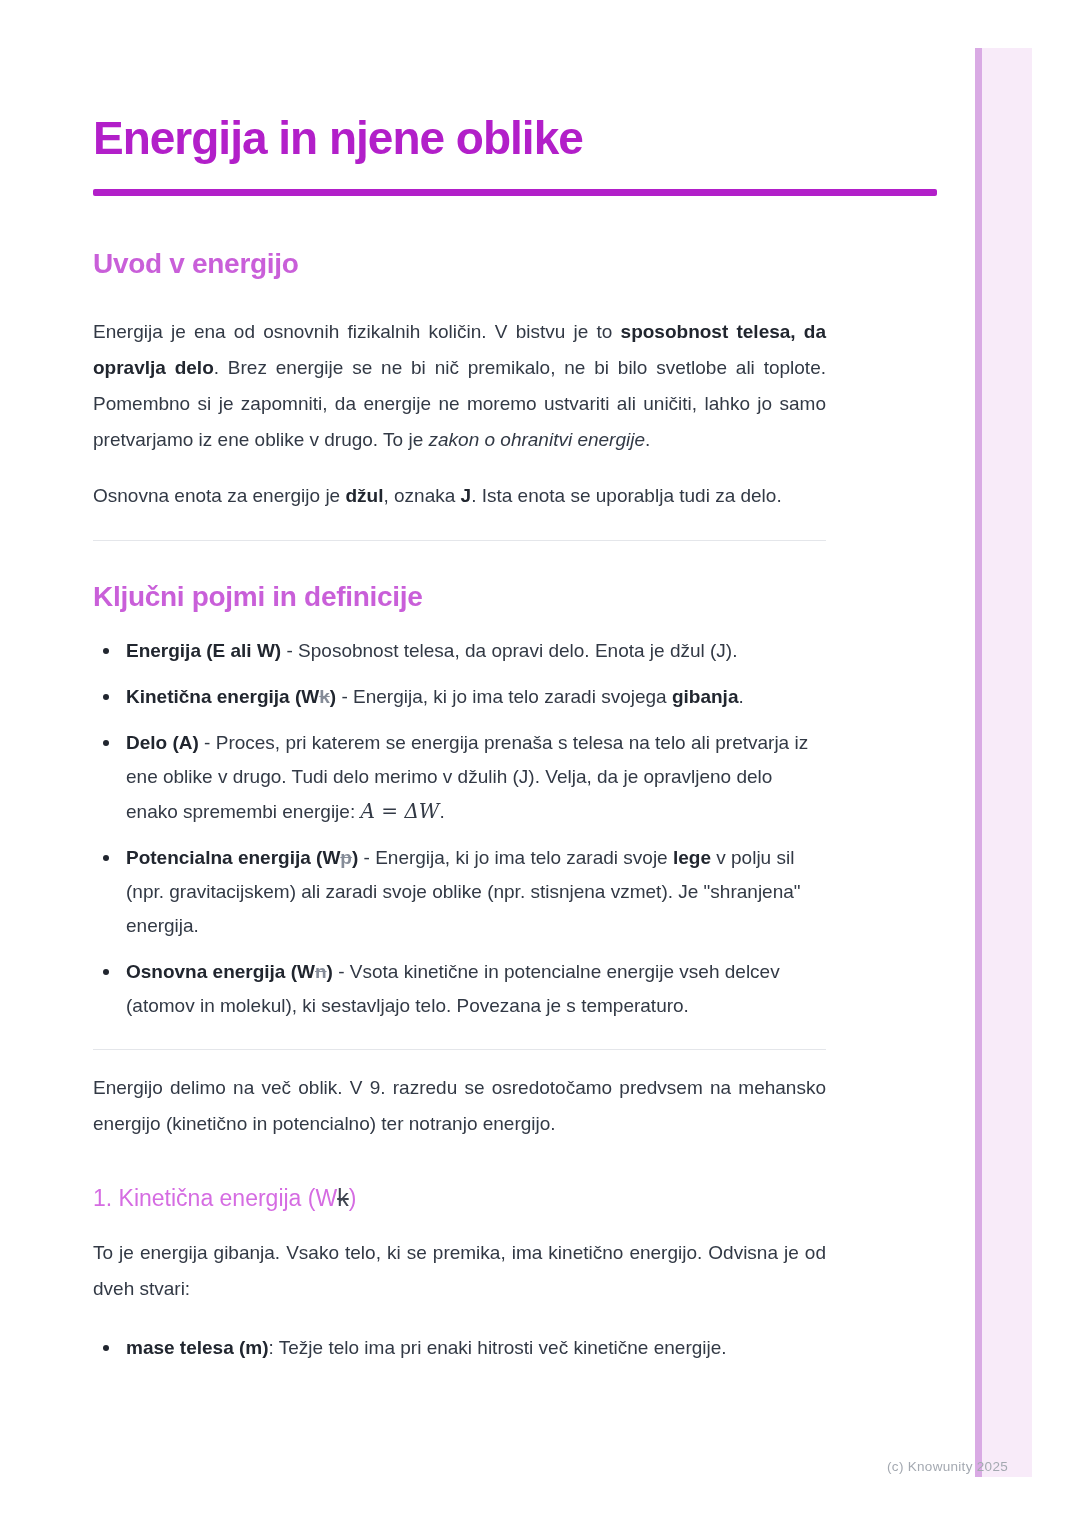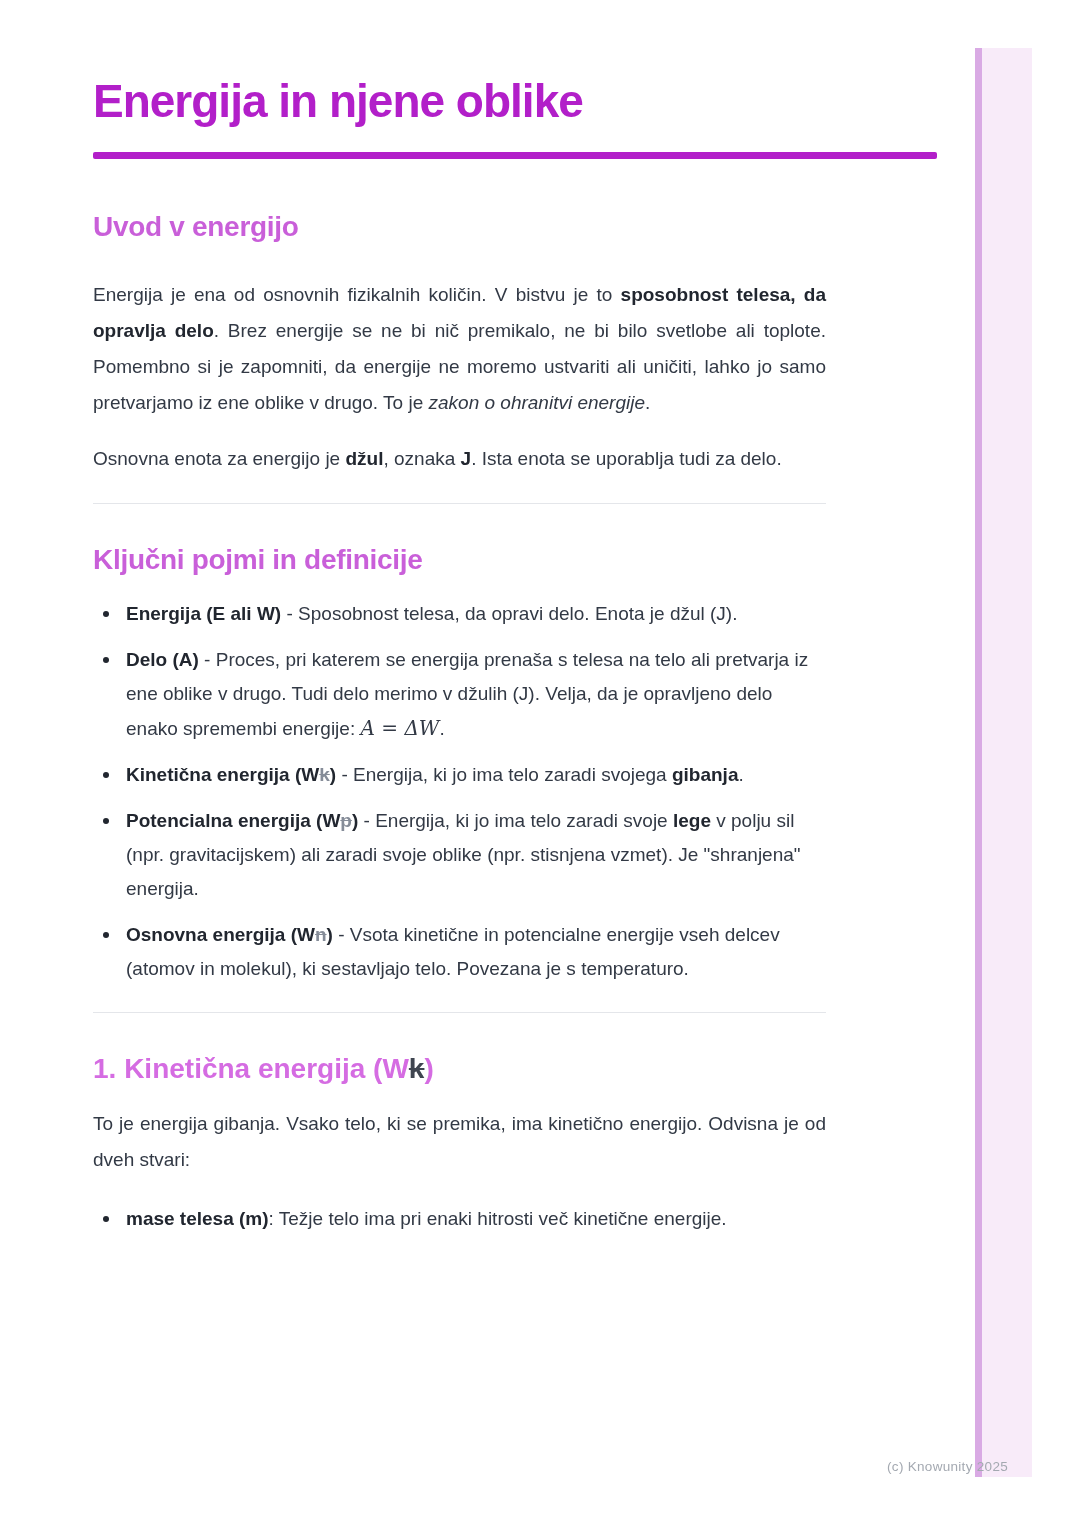--- a/index.html
+++ b/index.html
@@ -48,21 +48,21 @@
     white-space:nowrap;
   }
   .content{
     position:relative;
     z-index:2;
     width:733px;
     margin-left:93px;
     color:var(--text);
   }
   h1.title{
-    margin:73px 0 0 0;
+    margin:110px 0 0 0;
     font-size:46px;
     line-height:56px;
     font-weight:800;
     letter-spacing:-1px;
     color:var(--accent);
   }
   .title-rule{
     margin-top:23px;
     width:844px;
     height:7px;
@@ -73,23 +73,23 @@
     margin:41px 0 0 0;
     font-size:28px;
     line-height:30px;
     font-weight:700;
     letter-spacing:-0.3px;
     color:var(--h2);
   }
   section.sec-uvod h2{margin-top:53px;}
   section h3{
     margin:42px 0 0 0;
-    font-size:28px;
+    font-size:23px;
     line-height:28px;
-    font-weight:700;
+    font-weight:400;
     color:var(--h3);
   }
   p.para{
     margin:20px 0 0 0;
     font-size:19px;
     line-height:36px;
     text-align:justify;
   }
   section h2 + p.para{margin-top:35px;}
   section h3 + p.para{margin-top:23px;}
@@ -148,30 +148,31 @@
       <p class="para"><span>Energija je ena od osnovnih fizikalnih količin. V bistvu je to </span><span class="b">sposobnost telesa, da opravlja delo</span><span>. Brez energije se ne bi nič premikalo, ne bi bilo svetlobe ali toplote. Pomembno si je zapomniti, da energije ne moremo ustvariti ali uničiti, lahko jo samo pretvarjamo iz ene oblike v drugo. To je </span><span class="i">zakon o ohranitvi energije</span><span>.</span></p>
       <p class="para"><span>Osnovna enota za energijo je </span><span class="b">džul</span><span>, oznaka </span><span class="b">J</span><span>. Ista enota se uporablja tudi za delo.</span></p>
     </section>
 
     <hr class="divider">
 
     <section class="sec-pojmi">
       <h2>Ključni pojmi in definicije</h2>
       <ul class="list">
         <li><span class="b">Energija (E ali W)</span><span> - Sposobnost telesa, da opravi delo. Enota je džul (J).</span></li>
+        <li><span class="b">Kinetična energija (W</span><span class="b s">k</span><span class="b">)</span><span> - Energija, ki jo ima telo zaradi svojega </span><span class="b">gibanja</span><span>.</span></li>
         <li><span class="b">Delo (A)</span><span> - Proces, pri katerem se energija prenaša s telesa na telo ali pretvarja iz ene oblike v drugo. Tudi delo merimo v džulih (J). Velja, da je opravljeno delo enako spremembi energije: </span><span class="m">A = ΔW</span><span>.</span></li>
-        <li><span class="b">Kinetična energija (W</span><span class="b s">k</span><span class="b">)</span><span> - Energija, ki jo ima telo zaradi svojega </span><span class="b">gibanja</span><span>.</span></li>
         <li><span class="b">Potencialna energija (W</span><span class="b s">p</span><span class="b">)</span><span> - Energija, ki jo ima telo zaradi svoje </span><span class="b">lege</span><span> v polju sil (npr. gravitacijskem) ali zaradi svoje oblike (npr. stisnjena vzmet). Je "shranjena" energija.</span></li>
         <li><span class="b">Osnovna energija (W</span><span class="b s">n</span><span class="b">)</span><span> - Vsota kinetične in potencialne energije vseh delcev (atomov in molekul), ki sestavljajo telo. Povezana je s temperaturo.</span></li>
       </ul>
     </section>
 
     <hr class="divider">
 
     <section class="sec-razlaga">
+      <p class="para"><span>Energijo delimo na več oblik. V 9. razredu se osredotočamo predvsem na mehansko energijo (kinetično in potencialno) ter notranjo energijo.</span></p>
 
       <h3><span>1. Kinetična energija (W</span><span class="sd">k</span><span>)</span></h3>
       <p class="para"><span>To je energija gibanja. Vsako telo, ki se premika, ima kinetično energijo. Odvisna je od dveh stvari:</span></p>
       <ul class="list tight">
         <li><span class="b">mase telesa (m)</span><span>: Težje telo ima pri enaki hitrosti več kinetične energije.</span></li>
       </ul>
     </section>
 
   </main>
 </div>

